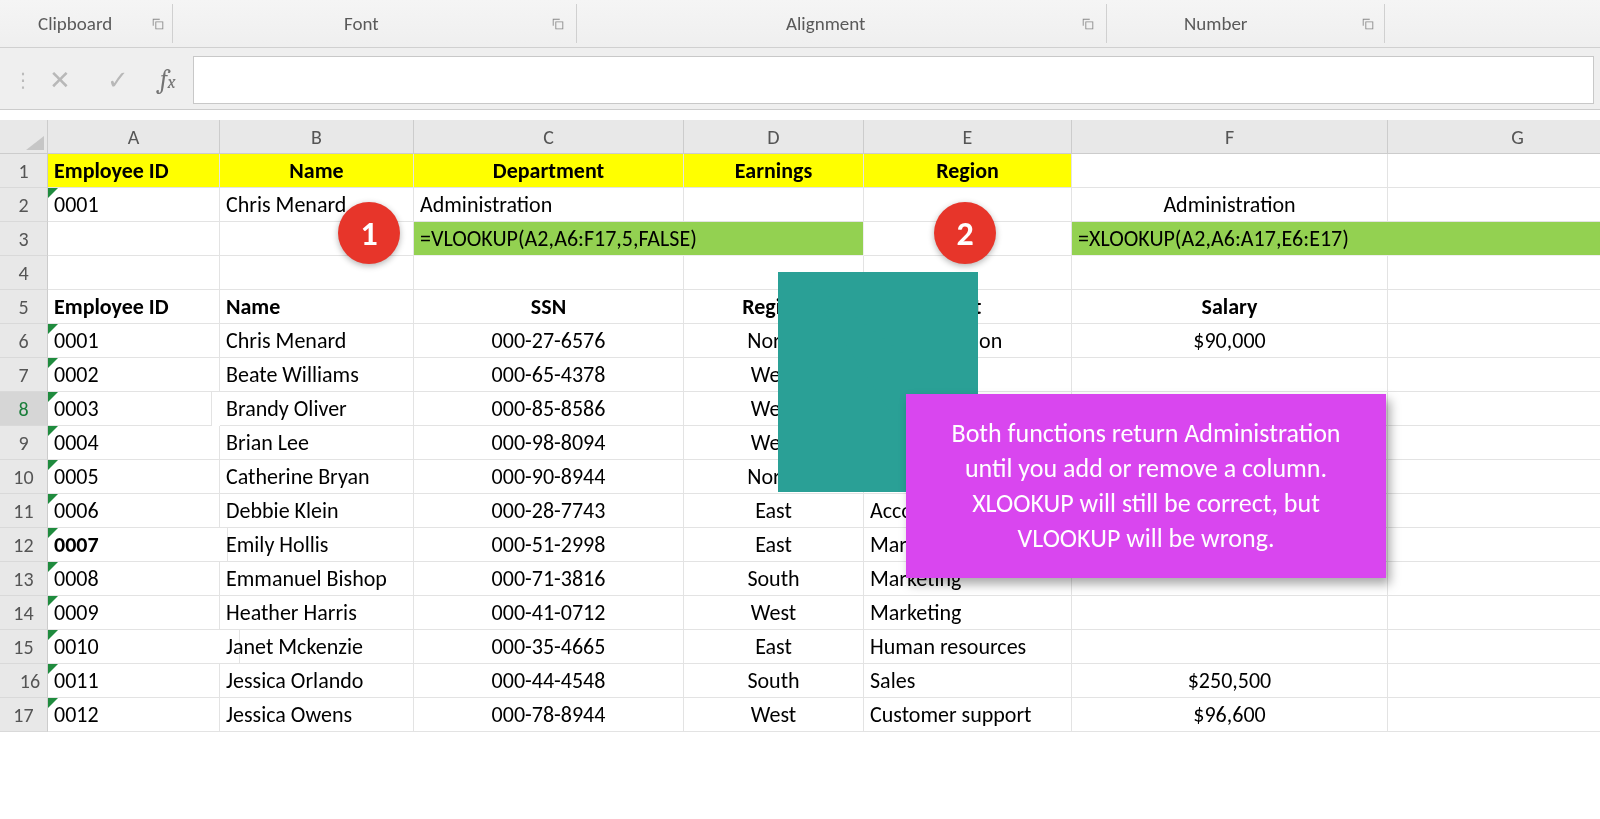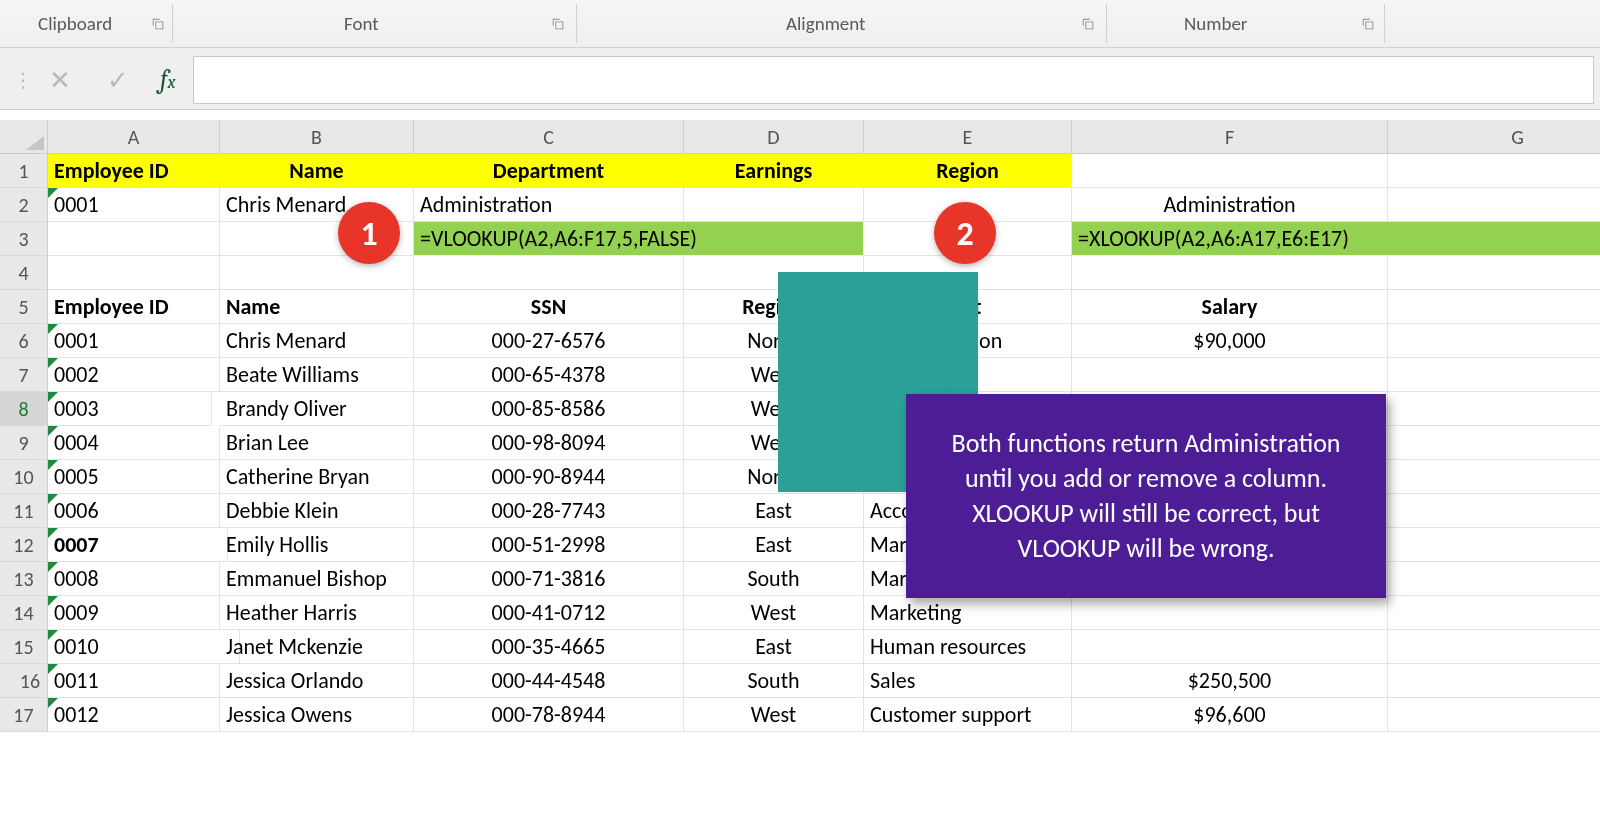--- a/index.html
+++ b/index.html
@@ -97,21 +97,21 @@
     height: 48px;
     display: flex;
     align-items: center;
     justify-content: center;
     color: #b8b8b8;
     font-size: 26px;
   }
   .fx-label {
     font-family: "Cambria Math", "Cambria", serif;
     font-style: italic;
-    color: #14532d;
+    color: #737373;
     font-size: 26px;
     padding: 0 8px;
   }
   .formula-input {
     flex: 1;
     height: 48px;
     background: #fff;
     border: 1px solid #c8c8c8;
     font-size: 22px;
     padding: 0 10px;
@@ -233,25 +233,25 @@
     display: flex;
     align-items: center;
     justify-content: center;
     box-shadow: 0 2px 6px rgba(0,0,0,0.3);
     z-index: 30;
   }
 
   
   .callout {
     position: absolute;
-    background: #4c1d95;
+    background: #d946ef;
     color: #fff;
     font-size: 26px;
     line-height: 1.35;
-    padding: 32px 30px;
+    padding: 22px 30px;
     text-align: center;
     box-shadow: 4px 6px 10px rgba(0,0,0,0.35);
     z-index: 25;
   }
   .callout-tail {
     position: absolute;
     background: #2aa096;
     z-index: 24;
   }
 </style>

